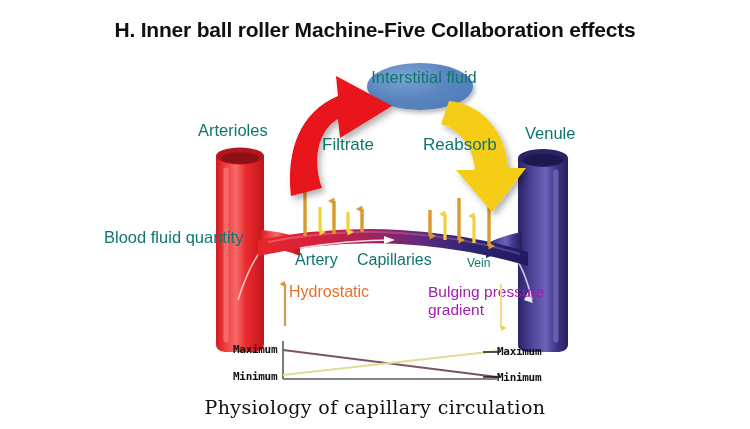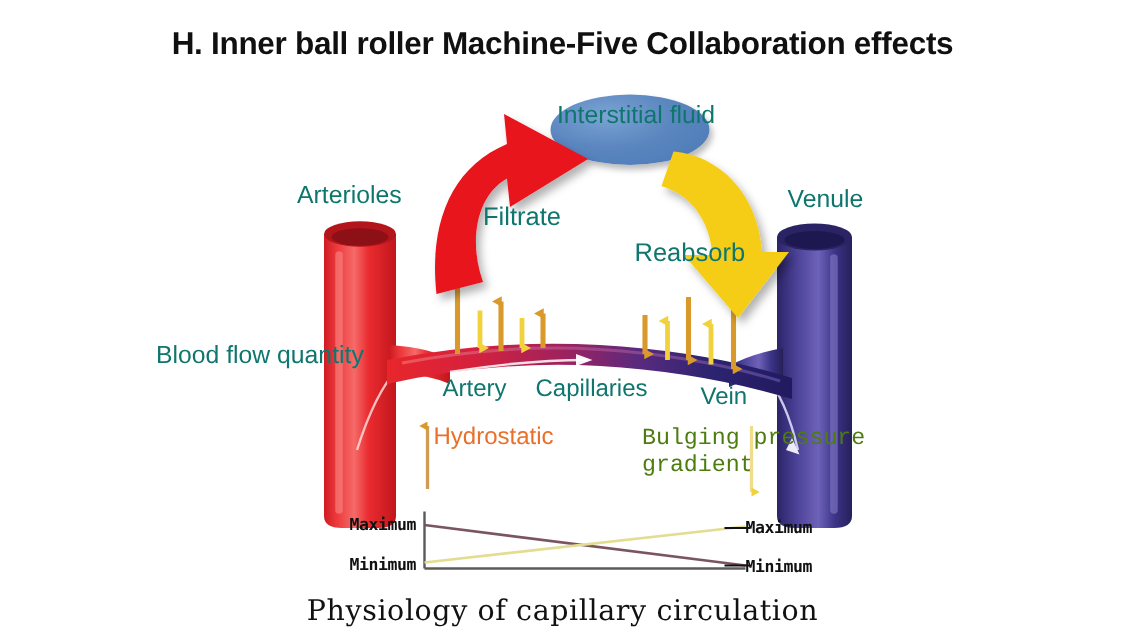--- a/index.html
+++ b/index.html
@@ -62,55 +62,53 @@
     pointer-events: none;
   }
   #filtrate-label {
     left: 297px; top: 136px;
     font-size: 17px;
     margin-left: 25px;
   }
   #reabsorb-label {
     left: 423px; top: 136px;
     font-size: 17px;
-    margin-top: 24px;
   }
 
   
   #vessels {
     left: 0; top: 0;
     width: 750px; height: 429px;
   }
 
   
   #arterioles-label { left: 198px; top: 122px; font-size: 16.5px; }
   #venule-label     { left: 525px; top: 125px; font-size: 16.5px; }
   #bloodflow-label  { left: 104px; top: 229px; font-size: 16.5px; }
   #artery-label     { left: 295px; top: 252px; font-size: 16px; }
   #capillaries-label{ left: 357px; top: 252px; font-size: 16px; }
-  #vein-label       { left: 467px; top: 257px; font-size: 16px; }
+  #vein-label       { left: 467px; top: 257px; font-size: 12px; }
 
   
   .grad-text {
     font-family: "Liberation Sans", sans-serif;
     line-height: 1.18;
     white-space: nowrap;
   }
   #hydrostatic-text {
     left: 289px; top: 283px;
     font-size: 16px;
     color: #e8702a;
     text-align: right;
   }
   #bulging-text {
     left: 428px; top: 283px;
     font-size: 15.5px;
-    color: #4d7c0f;
+    color: #a21caf;
     text-align: left;
-    font-family: Liberation Mono, monospace;
   }
 
   
   #minichart {
     left: 0; top: 0;
     width: 750px; height: 429px;
   }
   .mono-label {
     font-family: "DejaVu Sans Mono", "Liberation Mono", monospace;
     font-size: 11px;
@@ -287,21 +285,21 @@
   <div class="abs dlabel" id="interstitial-label">Interstitial fluid</div>
 
   <div class="abs dlabel" id="filtrate-label">Filtrate</div>
 
   <div class="abs dlabel" id="reabsorb-label">Reabsorb</div>
 
   <div class="abs dlabel" id="arterioles-label">Arterioles</div>
 
   <div class="abs dlabel" id="venule-label">Venule</div>
 
-  <div class="abs dlabel" id="bloodflow-label">Blood flow quantity</div>
+  <div class="abs dlabel" id="bloodflow-label">Blood fluid quantity</div>
 
   <div class="abs dlabel" id="artery-label">Artery</div>
 
   <div class="abs dlabel" id="capillaries-label">Capillaries</div>
 
   <div class="abs dlabel" id="vein-label">Vein</div>
 
   <div class="abs grad-text" id="hydrostatic-text">
     <div>Hydrostatic</div>
   </div>

